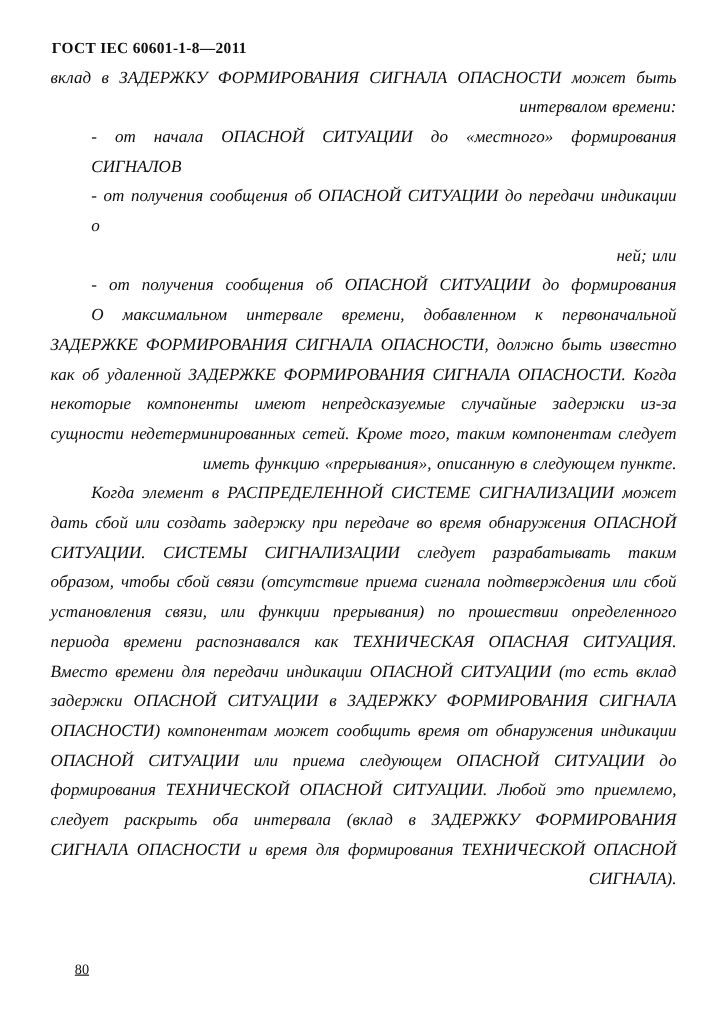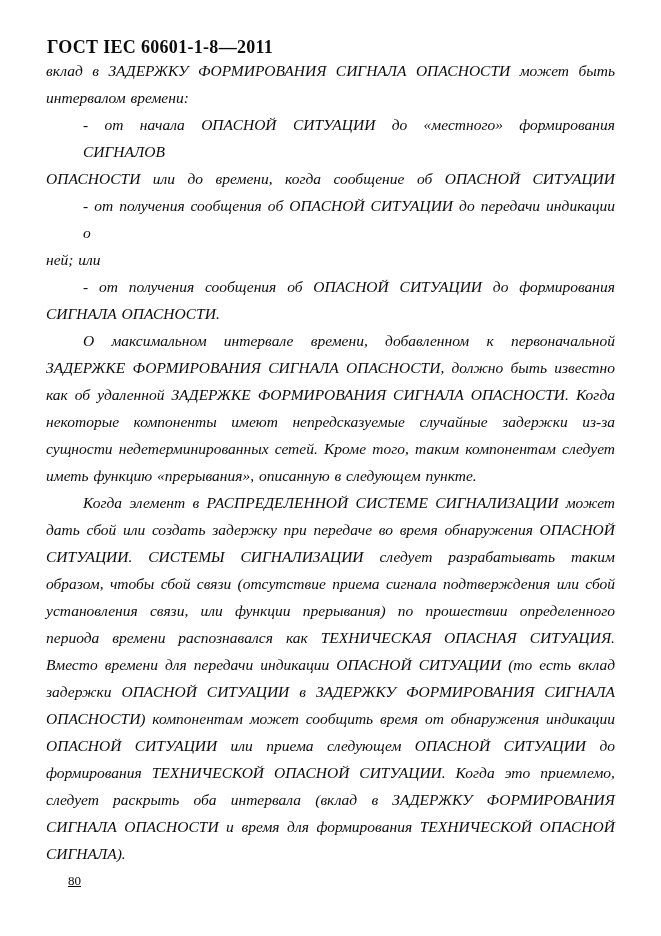--- a/index.html
+++ b/index.html
@@ -13,36 +13,36 @@
     position: relative;
     overflow: hidden;
     font-family: "Liberation Serif", serif;
     color: #0b0b0b;
   }
   .doc-header {
     position: absolute;
     left: 47px;
     top: 37px;
     font-weight: bold;
-    font-size: 18px;
+    font-size: 14px;
     letter-spacing: 0.3px;
     white-space: nowrap;
   }
   .doc-body {
     position: absolute;
     left: 46px;
     right: 46px;
     top: 57px;
     font-style: italic;
     font-size: 15.5px;
     line-height: 27px;
     word-spacing: 1px;
   }
   .line {
-    text-align: left;
+    text-align: right;
   }
   .line.just {
     text-align: justify;
     text-align-last: justify;
   }
   .line.ind {
     padding-left: 37px;
   }
   .page-number {
     position: absolute;
@@ -55,40 +55,38 @@
 </style>
 </head>
 <body>
 
 <div class="doc-header">ГОСТ IEC 60601-1-8—2011</div>
 
 <div class="doc-body">
     <div class="line just">вклад в ЗАДЕРЖКУ ФОРМИРОВАНИЯ СИГНАЛА ОПАСНОСТИ может быть</div>
     <div class="line">интервалом времени:</div>
     <div class="line just ind">- от начала ОПАСНОЙ СИТУАЦИИ до «местного» формирования СИГНАЛОВ</div>
-    <div class="line just">ОПАСНОСТИ или до времени, когда сообщение об ОПАСНОЙ СИТУАЦИИ</div>
     <div class="line just ind">- от получения сообщения об ОПАСНОЙ СИТУАЦИИ до передачи индикации о</div>
     <div class="line">ней; или</div>
     <div class="line just ind">- от получения сообщения об ОПАСНОЙ СИТУАЦИИ до формирования</div>
-    <div class="line">СИГНАЛА ОПАСНОСТИ.</div>
     <div class="line just ind">О максимальном интервале времени, добавленном к первоначальной</div>
     <div class="line just">ЗАДЕРЖКЕ ФОРМИРОВАНИЯ СИГНАЛА ОПАСНОСТИ, должно быть известно</div>
     <div class="line just">как об удаленной ЗАДЕРЖКЕ ФОРМИРОВАНИЯ СИГНАЛА ОПАСНОСТИ. Когда</div>
     <div class="line just">некоторые компоненты имеют непредсказуемые случайные задержки из-за</div>
     <div class="line just">сущности недетерминированных сетей. Кроме того, таким компонентам следует</div>
     <div class="line">иметь функцию «прерывания», описанную в следующем пункте.</div>
     <div class="line just ind">Когда элемент в РАСПРЕДЕЛЕННОЙ СИСТЕМЕ СИГНАЛИЗАЦИИ может</div>
     <div class="line just">дать сбой или создать задержку при передаче во время обнаружения ОПАСНОЙ</div>
     <div class="line just">СИТУАЦИИ. СИСТЕМЫ СИГНАЛИЗАЦИИ следует разрабатывать таким</div>
     <div class="line just">образом, чтобы сбой связи (отсутствие приема сигнала подтверждения или сбой</div>
     <div class="line just">установления связи, или функции прерывания) по прошествии определенного</div>
     <div class="line just">периода времени распознавался как ТЕХНИЧЕСКАЯ ОПАСНАЯ СИТУАЦИЯ.</div>
     <div class="line just">Вместо времени для передачи индикации ОПАСНОЙ СИТУАЦИИ (то есть вклад</div>
     <div class="line just">задержки ОПАСНОЙ СИТУАЦИИ  в ЗАДЕРЖКУ ФОРМИРОВАНИЯ СИГНАЛА</div>
     <div class="line just">ОПАСНОСТИ) компонентам может сообщить время от обнаружения индикации</div>
     <div class="line just">ОПАСНОЙ СИТУАЦИИ или приема следующем ОПАСНОЙ СИТУАЦИИ до</div>
-    <div class="line just">формирования ТЕХНИЧЕСКОЙ ОПАСНОЙ СИТУАЦИИ. Когда это приемлемо,</div>
+    <div class="line just">формирования ТЕХНИЧЕСКОЙ ОПАСНОЙ СИТУАЦИИ. Любой это приемлемо,</div>
     <div class="line just">следует раскрыть оба интервала (вклад в ЗАДЕРЖКУ ФОРМИРОВАНИЯ</div>
     <div class="line just">СИГНАЛА ОПАСНОСТИ и время для формирования ТЕХНИЧЕСКОЙ ОПАСНОЙ</div>
     <div class="line">СИГНАЛА).</div>
   </div>
 
 <div class="page-number">80</div>
 
 </body></html>

